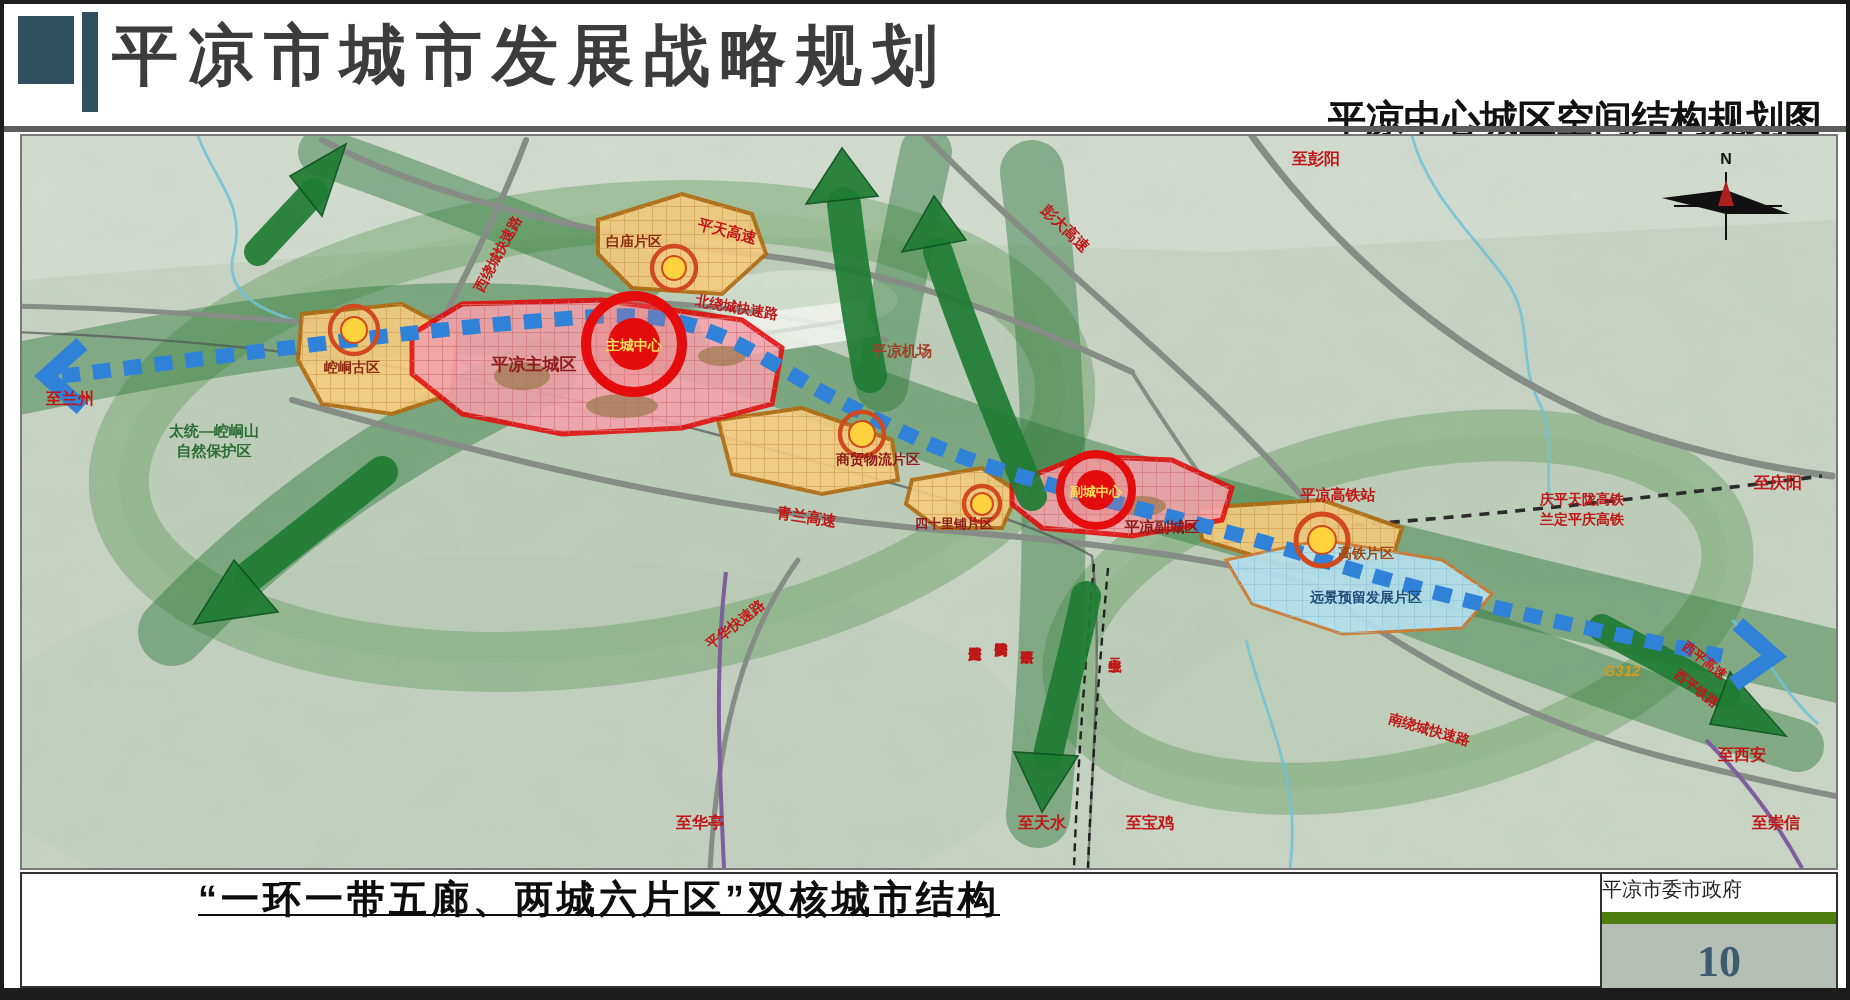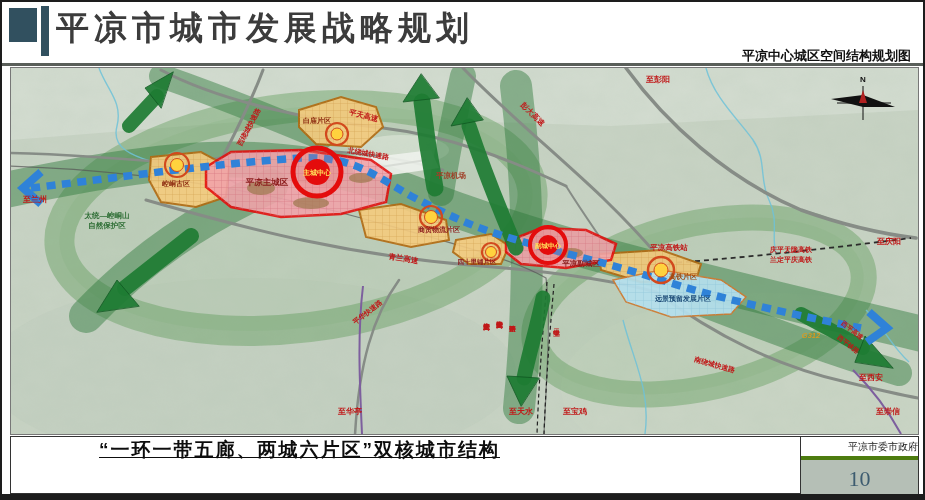--- a/index.html
+++ b/index.html
@@ -3,30 +3,30 @@
 <meta charset="utf-8">
 <style>
   html,body{margin:0;padding:0;background:#e8e8e8;font-family:"Liberation Sans",sans-serif;}
   .page{position:relative;width:925px;height:500px;background:#ffffff;border:2px solid #1d1d1d;box-sizing:border-box;overflow:hidden;padding-left:27px;}
   
   .hdr{position:absolute;left:0;top:0;width:100%;height:62px;background:#fff;}
   .hdr-square{position:absolute;left:7px;top:6px;width:28px;height:34px;background:#31505f;}
   .hdr-bar{position:absolute;left:39px;top:4px;width:8px;height:50px;background:#31505f;}
   .hdr-title{position:absolute;left:54px;top:4px;font-size:33px;font-weight:bold;color:#3c3c3c;letter-spacing:5px;font-family:"Liberation Serif",serif;white-space:nowrap;}
   .hdr-sub{position:absolute;left:56px;top:44px;font-size:11.5px;font-weight:bold;color:#4a4a4a;letter-spacing:1.6px;white-space:nowrap;}
-  .hdr-right{position:absolute;right:12px;top:45px;font-size:13px;font-weight:bold;color:#111;}
+  .hdr-right{position:absolute;right:12px;top:45px;font-size:19px;font-weight:bold;color:#111;}
   .hdr-rule{position:absolute;left:0;top:61px;width:100%;height:3px;background:#5a5f5a;}
   
   .map-frame{position:absolute;left:8px;top:65px;width:909px;height:368px;border:1px solid #777;box-sizing:border-box;background:#c8d3c4;}
   
   .ftr{position:absolute;left:8px;top:434px;width:909px;height:58px;border:1px solid #333;box-sizing:border-box;background:#fff;}
   .ftr-caption{position:absolute;left:88px;top:0;font-size:19px;font-weight:bold;color:#0d0d0d;letter-spacing:2px;white-space:nowrap;text-decoration:underline;}
   .ftr-box{position:absolute;right:0;top:0;width:118px;height:100%;border-left:1px solid #333;box-sizing:border-box;}
-  .ftr-agency{height:19px;line-height:19px;text-align:right;font-size:10px;color:#222;font-family:Liberation Serif, serif;border-bottom:4px solid #4d7c0f;}
-  .ftr-num{height:37px;background:#b5bfb6;text-align:center;line-height:37px;font-size:22px;font-weight:normal;color:#3d5c70;font-family:"Liberation Serif",serif;}
+  .ftr-agency{height:19px;line-height:19px;text-align:left;font-size:10px;color:#222;font-family:Liberation Mono, monospace;border-bottom:6px solid #4d7c0f;}
+  .ftr-num{height:37px;background:#b5bfb6;text-align:center;line-height:37px;font-size:22px;font-weight:bold;color:#3d5c70;font-family:"Liberation Serif",serif;}
   .bottom-rule{position:absolute;left:0;bottom:0;width:100%;height:4px;background:#1d1d1d;}
   svg text{font-family:"Liberation Sans",sans-serif;}
   .vtxt{writing-mode:vertical-rl;text-orientation:upright;}
 </style>
 </head>
 <body>
 
 <div class="page">
 
   <div class="hdr">

